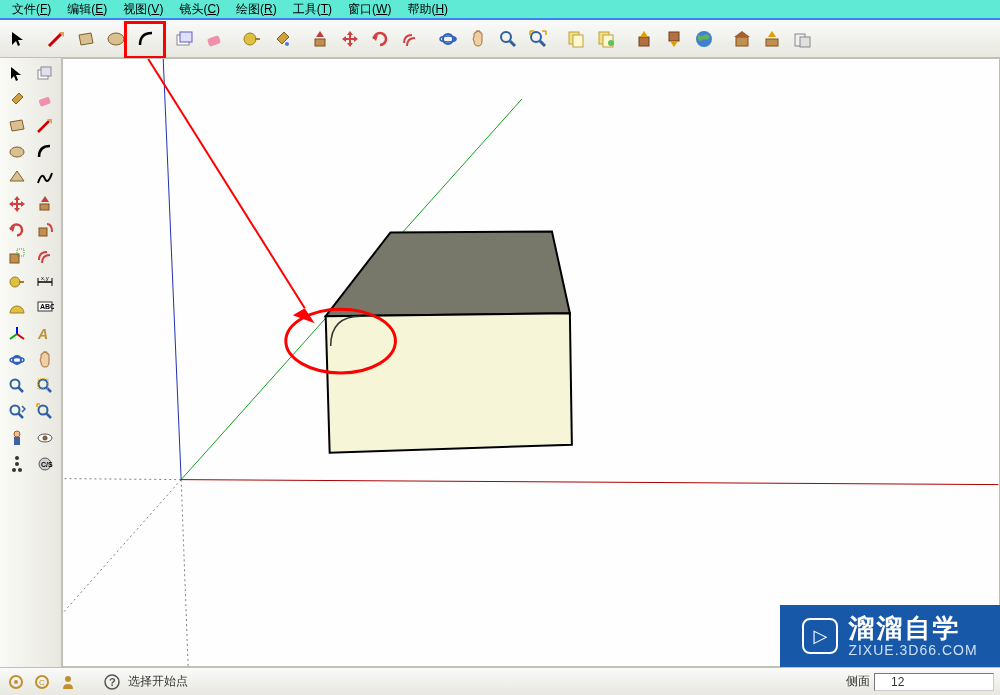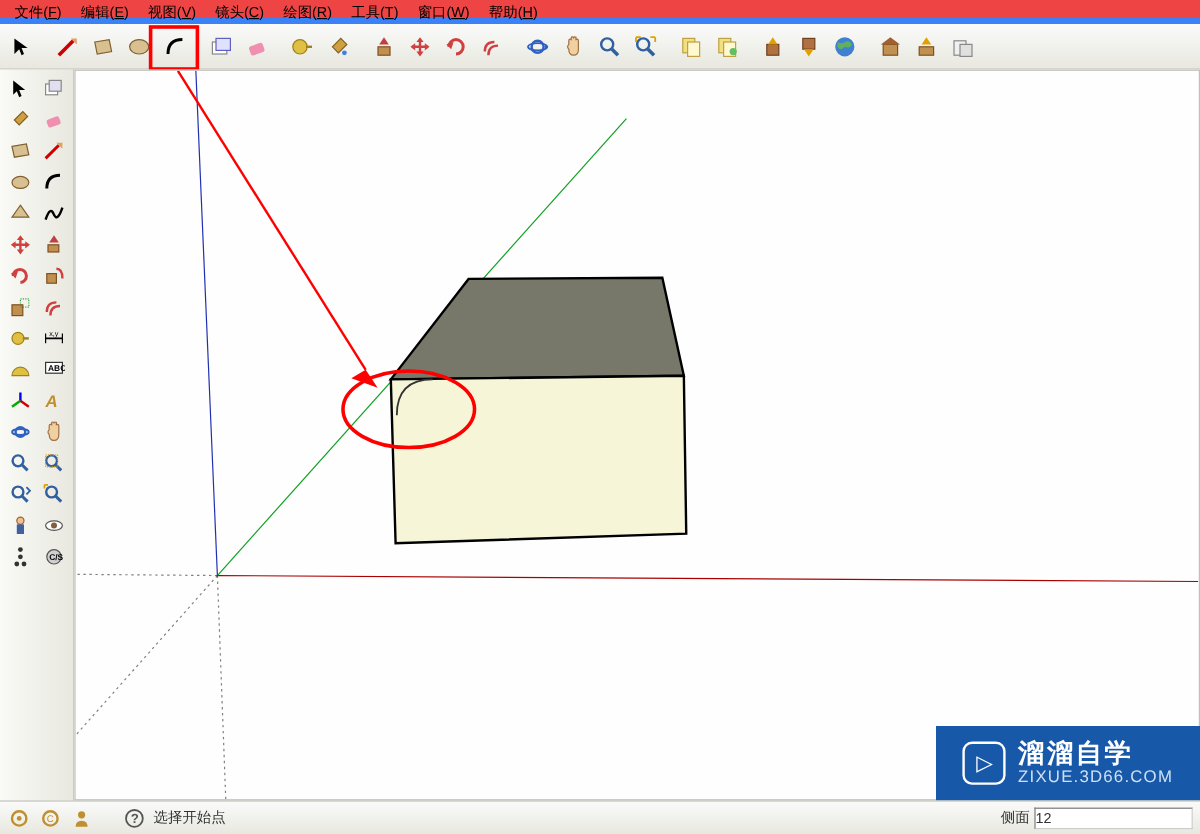--- a/index.html
+++ b/index.html
@@ -8,23 +8,23 @@
       font-size: 12px;
       background: #fff;
       width: 1000px;
       height: 695px;
       overflow: hidden;
       position: relative;
     }
     .menubar {
       display: flex;
       height: 20px;
-      align-items: flex-start;
-      background: #ef4444;
-      border-bottom: 5px solid #3b82f6;
+      align-items: center;
+      background: #5eead4;
+      border-bottom: 2px solid #3b82f6;
       padding-left: 4px;
     }
     .menu-item {
       padding: 2px 8px;
       cursor: default;
     }
     .mnemonic { text-decoration: underline; }
     .toolbar {
       display: flex;
       height: 38px;
@@ -91,23 +91,23 @@
     }
     .status-right {
       margin-left:auto;
       display:flex;
       align-items:center;
       gap: 4px;
     }
     .status-field {
       border: 1px inset #ccc;
       background:#fff;
-      width: 132px;
+      width: 120px;
       height: 18px;
-      padding: 0 0;
+      padding: 0 16px;
       display:flex;align-items:center;
     }
     .watermark {
       position:absolute;
       right:0;
       bottom: 28px;
       width: 220px;
       height: 62px;
       background: #1858a8;
       color:#fff;
@@ -118,21 +118,21 @@
       font-family: "Microsoft YaHei", sans-serif;
     }
     .wm-logo {
       width: 36px;height:36px;
       border:2px solid #fff;
       border-radius:8px;
       display:flex;align-items:center;justify-content:center;
       font-size:18px;
     }
     .wm-text { display:flex;flex-direction:column;line-height:1.1;}
-    .wm-main { font-size: 22px; font-weight:bold; letter-spacing:2px;}
+    .wm-main { font-size: 26px; font-weight:bold; letter-spacing:2px;}
     .wm-sub { font-size: 14px; letter-spacing:1px; color:#cde0f5;}
     svg { display:block; }
   </style>
 </head>
 <body>
 
 <div class="menubar">
   <div class="menu-item"><span>文件</span>(<span class="mnemonic">F</span>)</div>
   <div class="menu-item"><span>编辑</span>(<span class="mnemonic">E</span>)</div>
   <div class="menu-item"><span>视图</span>(<span class="mnemonic">V</span>)</div>

